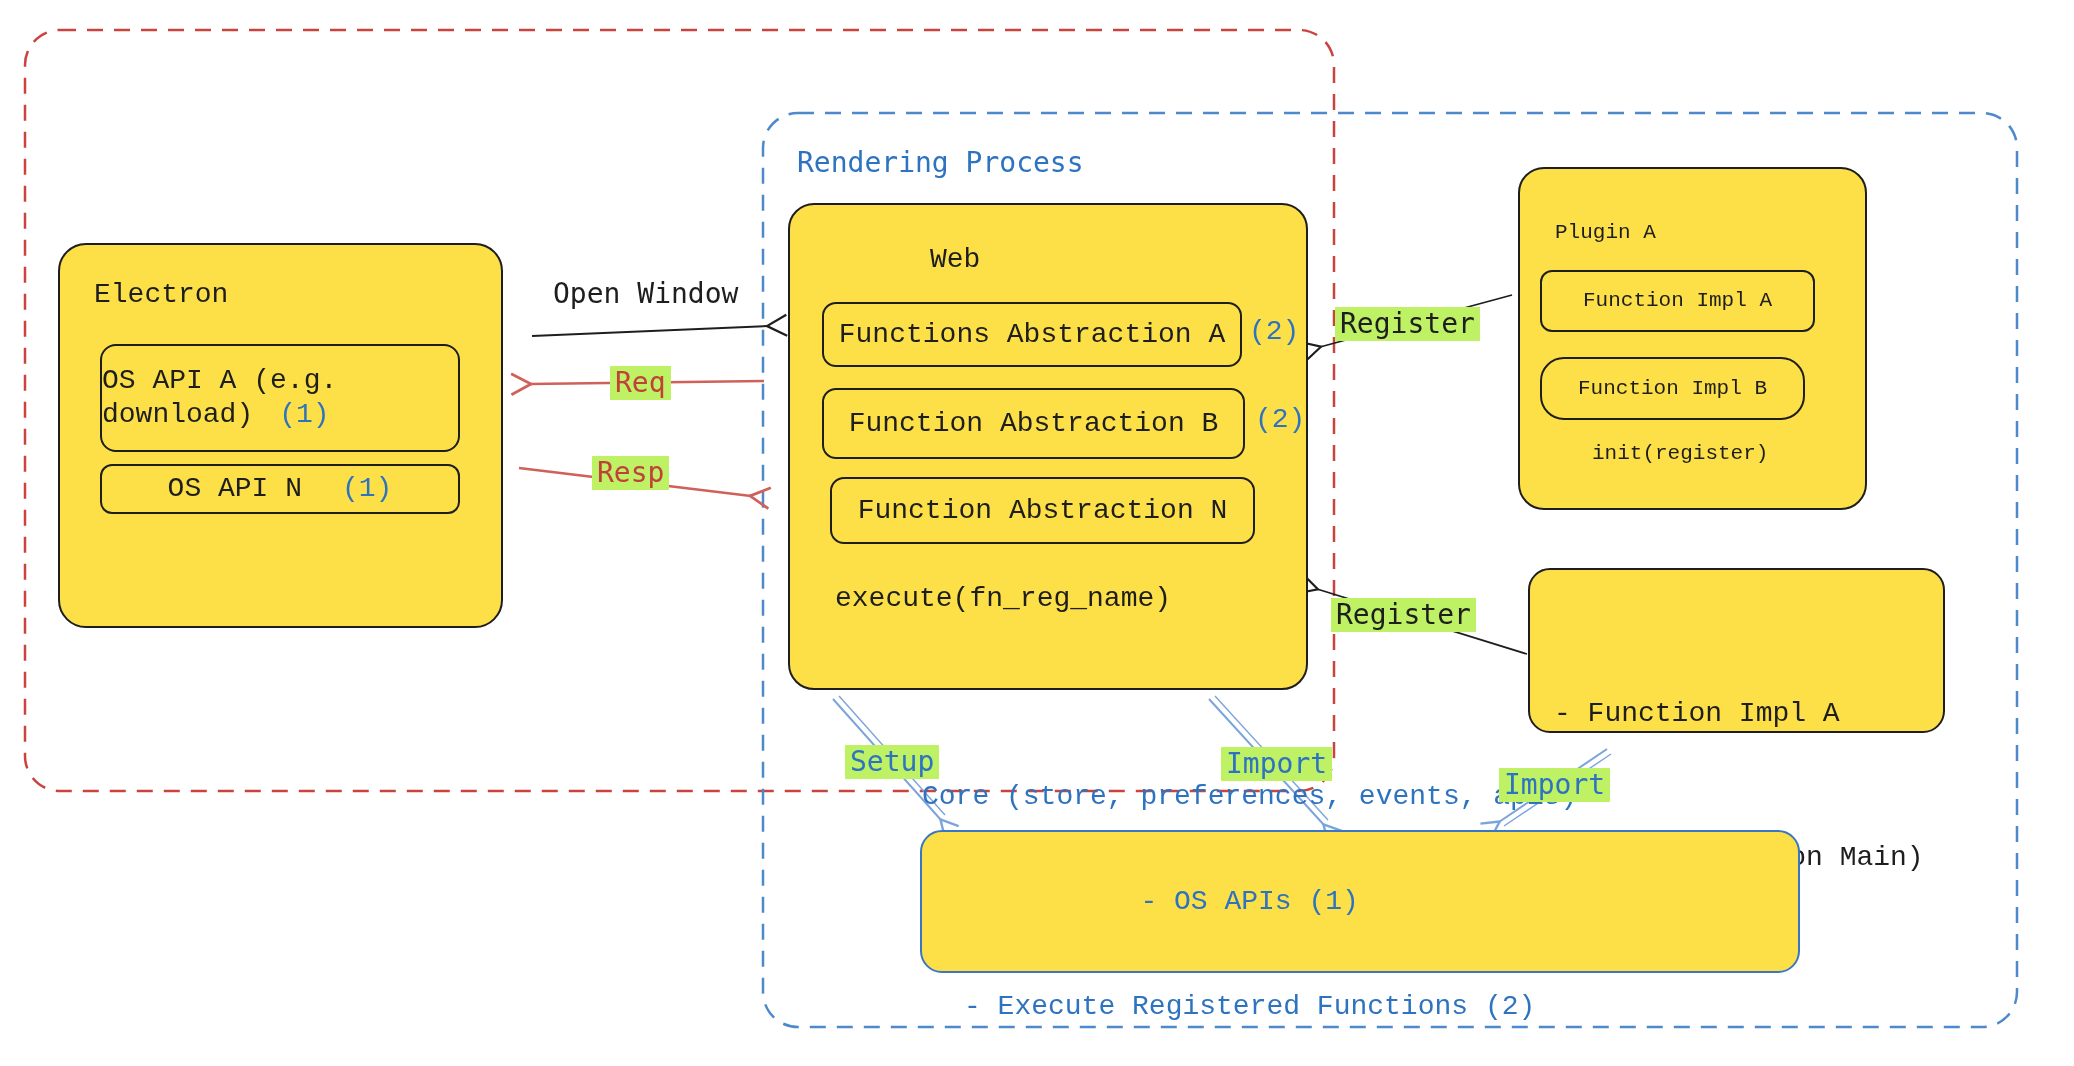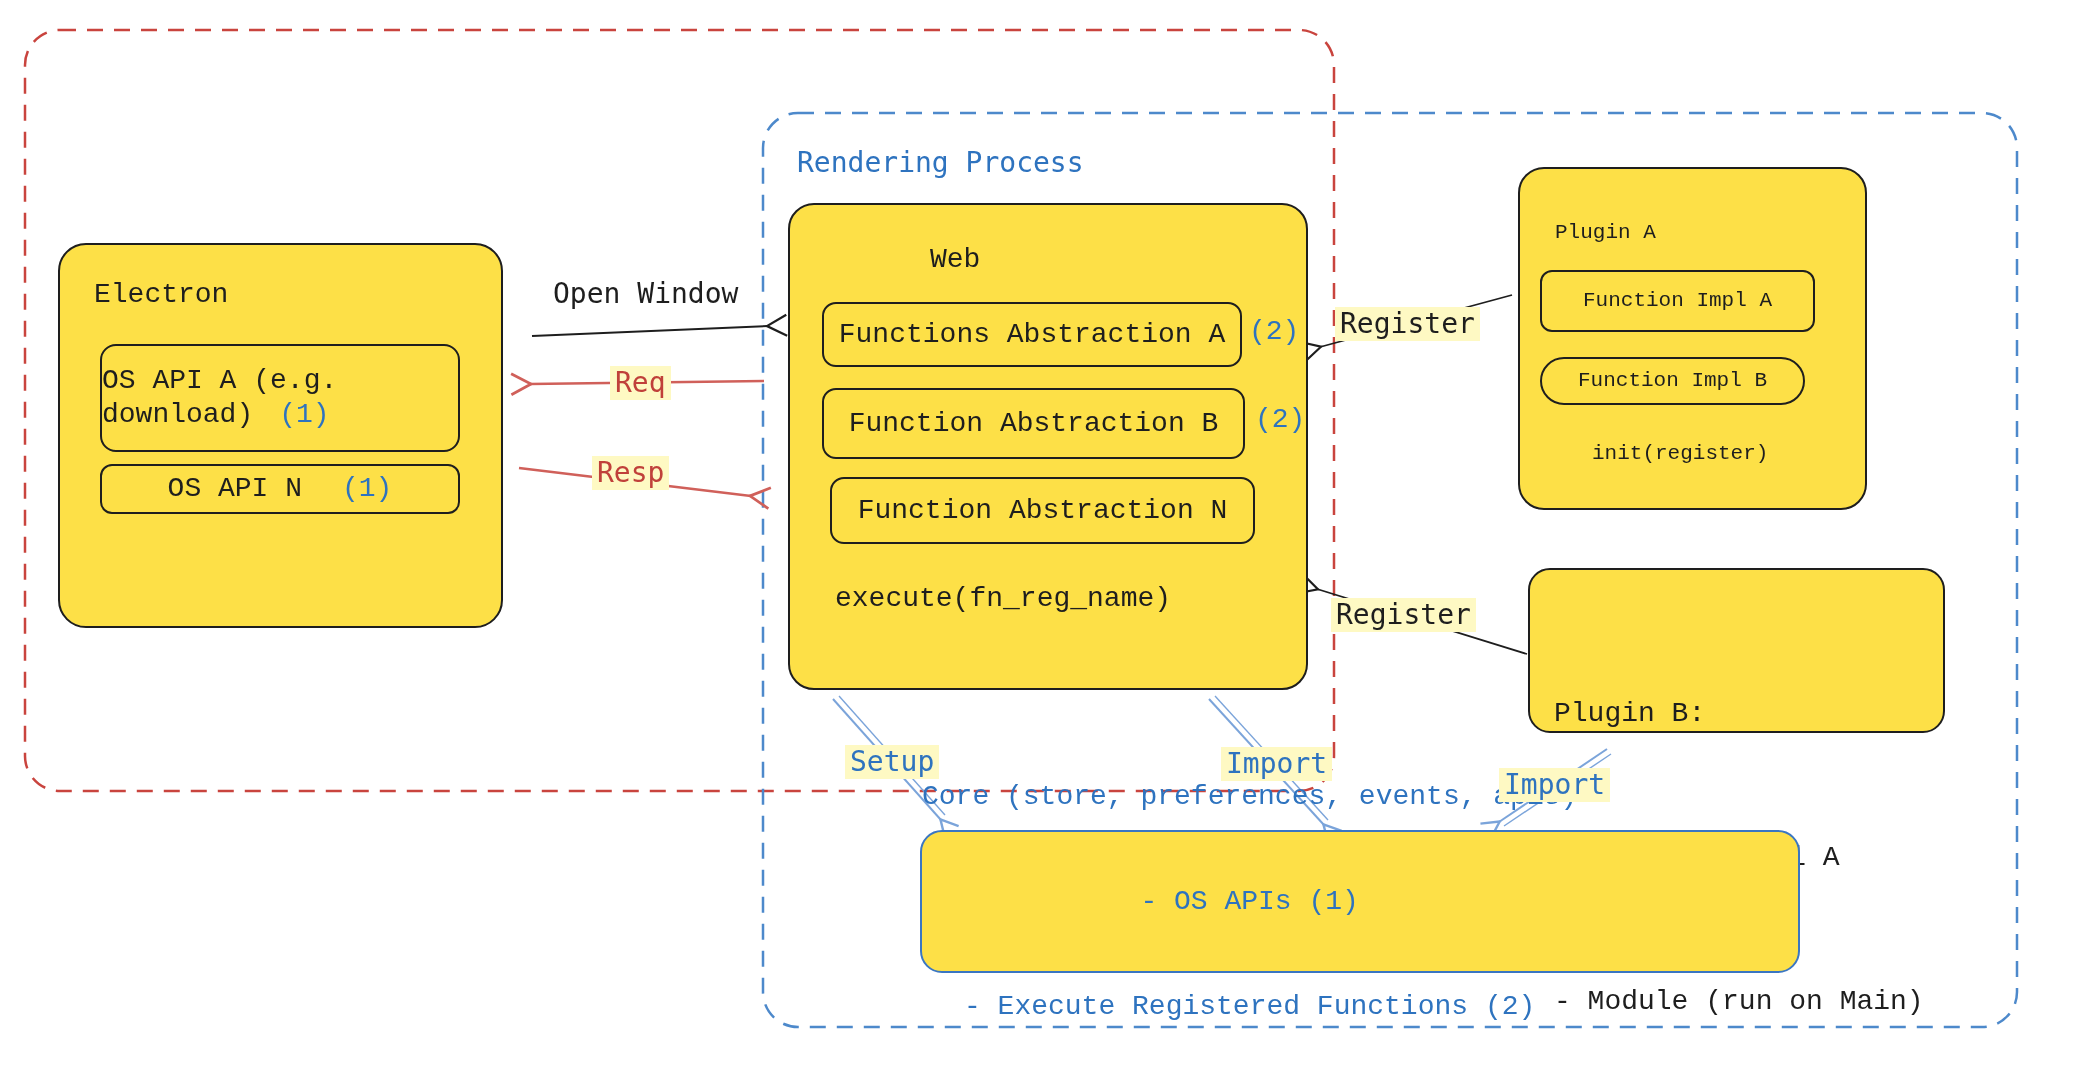--- a/index.html
+++ b/index.html
@@ -3,21 +3,21 @@
 <meta charset="utf-8">
 <style>
   html,body{margin:0;padding:0;background:#ffffff;}
   .canvas{
     position:relative;width:2074px;height:1066px;background:#ffffff;overflow:hidden;
     font-family:"DejaVu Sans Mono",monospace;color:#1e1e1e;
   }
   .overlay{position:absolute;left:0;top:0;width:2074px;height:1066px;z-index:1;}
   .box{position:absolute;border:2.2px solid #1e1e1e;background:#fde047;box-sizing:border-box;z-index:2;font-family:Liberation Mono, monospace;}
   .lbl{position:absolute;font-size:28px;line-height:34px;white-space:pre;z-index:3;}
-  .lbl.bg{background:#fef9c3;padding:0 5px;}
+  .lbl.bg{background:#bef264;padding:0 5px;}
   .red{color:#c0403a;}
   .blue{color:#2e73bf;}
   .ink{color:#1e1e1e;}
   .center-col{display:flex;flex-direction:column;align-items:flex-start;justify-content:center;}
   .center-row{display:flex;align-items:center;justify-content:center;}
   .fs28{font-size:28px;line-height:34px;}
   .fs21{font-size:21px;line-height:26px;}
   .num{color:#2e73bf;}
   .abs{position:absolute;}
   .titlelbl{position:absolute;font-size:28px;line-height:34px;white-space:pre;}
@@ -93,29 +93,28 @@
       <span>Function Abstraction N</span>
     </div>
     <div class="abs ink fs28" style="left:45px;top:377px;">execute(fn_reg_name)</div>
   </div>
 
   <div class="box" style="left:1518px;top:167px;width:349px;height:343px;border-radius:26px;">
     <div class="abs ink fs21" style="left:35px;top:51px;">Plugin A</div>
     <div class="box center-row fs21" style="left:20px;top:101px;width:275px;height:62px;border-radius:12px;border-width:2px;">
       <span>Function Impl A</span>
     </div>
-    <div class="box center-row fs21" style="left:20px;top:188px;width:265px;height:48px;border-radius:24px;border-width:2px;">
+    <div class="box center-row fs21" style="left:20px;top:188px;width:265px;height:63px;border-radius:24px;border-width:2px;">
       <span>Function Impl B</span>
     </div>
     <div class="abs ink fs21" style="left:72px;top:272px;">init(register)</div>
   </div>
 
   <div class="box" style="left:1528px;top:568px;width:417px;height:165px;border-radius:22px;">
     <div class="abs ink" style="left:24px;top:24px;font-size:28px;line-height:48px;white-space:pre;">
-      <div>Plugin B:</div>
       <div>- Function Impl A</div>
       <div>- Module (run on Main)</div>
     </div>
   </div>
 
   <div class="box center-col" style="left:920px;top:830px;width:880px;height:143px;border-radius:22px;border:2px solid #3a76c2;">
     <div class="blue" style="font-size:28px;line-height:35px;text-align:center;white-space:pre;">
       <div>Core (store, preferences, events, apis)</div>
       <div>- OS APIs (1)</div>
       <div>- Execute Registered Functions (2)</div>

